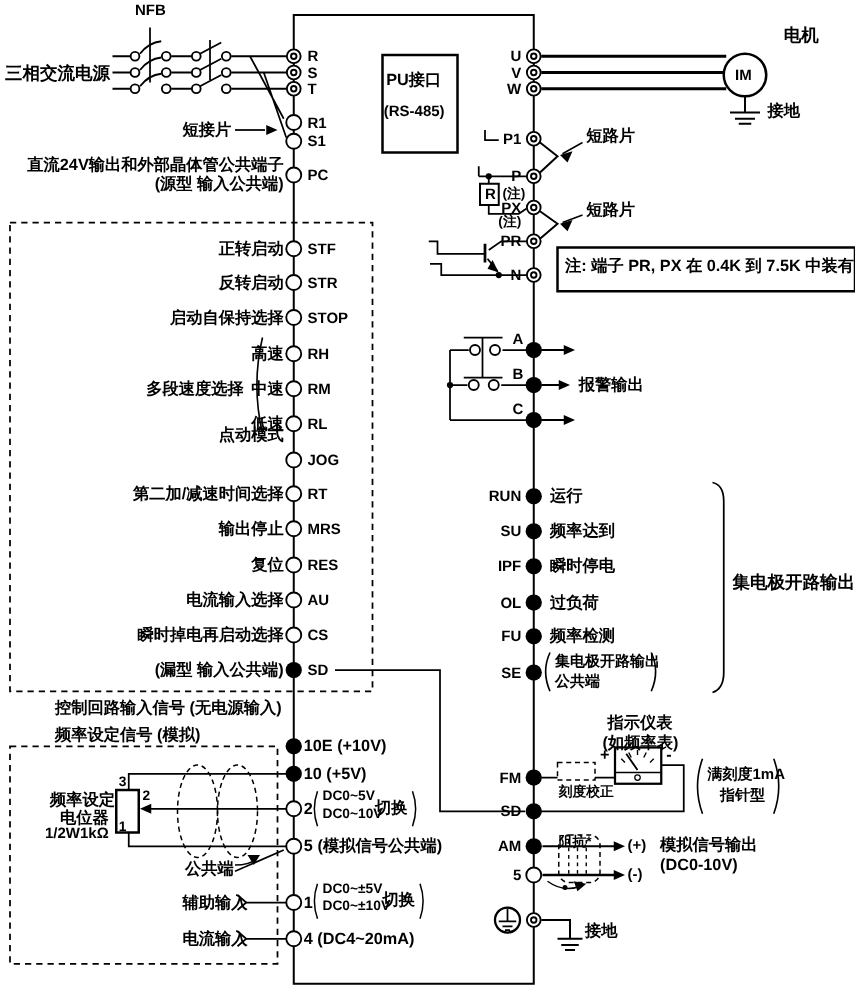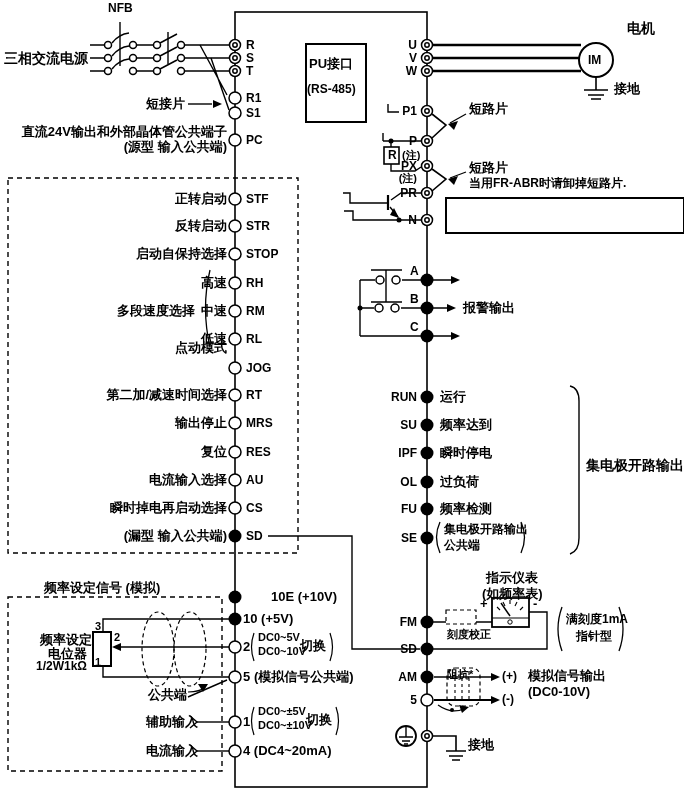--- a/index.html
+++ b/index.html
@@ -284,21 +284,21 @@
 <div class="lbl s12 rb" style="top:134px;">P</div>
 <div class="lbl s12 rb" style="top:159px;">PX</div>
 <div class="lbl s11 rb" style="top:172px;">(注)</div>
 <div class="lbl s12 rb" style="top:186px;">PR</div>
 <div class="lbl s12 rb" style="top:213px;">N</div>
 <div class="lbl s12" style="left:388px;top:148px;">R</div>
 <div class="lbl s11" style="left:402px;top:149px;">(注)</div>
 
 <div class="lbl" style="left:469px;top:101px;">短路片</div>
 <div class="lbl" style="left:469px;top:160px;">短路片</div>
-<div class="lbl s12" style="left:469px;top:176px;">当用FR-ABR时请卸掉短路片.</div>
+<div class="lbl" style="left:452px;top:205px;">注: 端子 PR, PX 在 0.4K 到 7.5K 中装有</div>
 
 <div class="lbl s12" style="left:410px;top:264px;">A</div>
 <div class="lbl s12" style="left:410px;top:292px;">B</div>
 <div class="lbl s12" style="left:410px;top:320px;">C</div>
 <div class="lbl" style="left:463px;top:300px;">报警输出</div>
 
 <div class="lbl s12 rb" style="top:390px;">RUN</div>
 <div class="lbl s12 rb" style="top:418px;">SU</div>
 <div class="lbl s12 rb" style="top:446px;">IPF</div>
 <div class="lbl s12 rb" style="top:475px;">OL</div>
@@ -306,30 +306,31 @@
 <div class="lbl s12 rb" style="top:531px;">SE</div>
 <div class="lbl" style="left:440px;top:389px;">运行</div>
 <div class="lbl" style="left:440px;top:417px;">频率达到</div>
 <div class="lbl" style="left:440px;top:445px;">瞬时停电</div>
 <div class="lbl" style="left:440px;top:474px;">过负荷</div>
 <div class="lbl" style="left:440px;top:501px;">频率检测</div>
 <div class="lbl s12" style="left:444px;top:522px;">集电极开路输出</div>
 <div class="lbl s12" style="left:444px;top:538px;">公共端</div>
 <div class="lbl s14" style="left:586px;top:457px;">集电极开路输出</div>
 
+<div class="lbl" style="left:44px;top:558px;">控制回路输入信号 (无电源输入)</div>
 <div class="lbl" style="left:44px;top:580px;">频率设定信号 (模拟)</div>
 
 <div class="lbl" style="left:40px;top:632px;">频率设定</div>
 <div class="lbl" style="left:48px;top:646px;">电位器</div>
 <div class="lbl s12" style="left:36px;top:659px;">1/2W1kΩ</div>
 <div class="lbl s11" style="left:95px;top:620px;">3</div>
 <div class="lbl s11" style="left:114px;top:631px;">2</div>
 <div class="lbl s11" style="left:95px;top:656px;">1</div>
 
-<div class="lbl" style="left:243px;top:589px;margin-left:28px;">10E (+10V)</div>
+<div class="lbl" style="left:243px;top:589px;">10E (+10V)</div>
 <div class="lbl" style="left:243px;top:611px;">10 (+5V)</div>
 <div class="lbl" style="left:243px;top:639px;">2</div>
 <div class="lbl s11" style="left:258px;top:631px;">DC0~5V</div>
 <div class="lbl s11" style="left:258px;top:645px;">DC0~10V</div>
 <div class="lbl" style="left:300px;top:638px;">切换</div>
 <div class="lbl" style="left:243px;top:669px;">5</div>
 <div class="lbl" style="left:254px;top:669px;">(模拟信号公共端)</div>
 <div class="lbl" style="left:148px;top:687px;">公共端</div>
 <div class="lbl" style="left:146px;top:714px;">辅助输入</div>
 <div class="lbl" style="left:243px;top:714px;">1</div>

